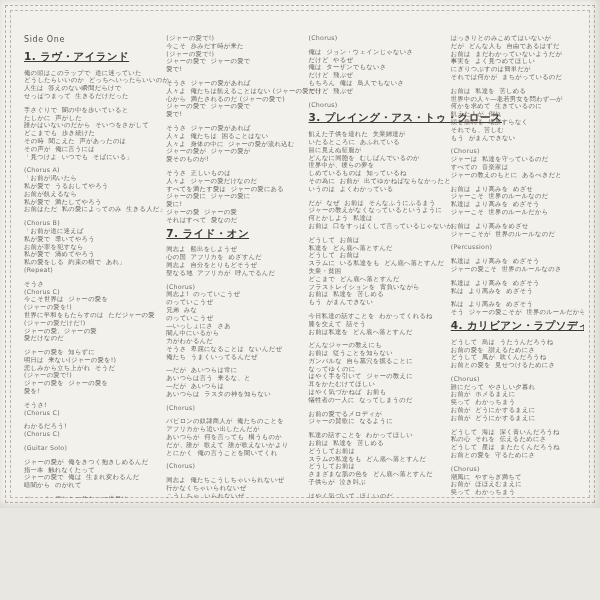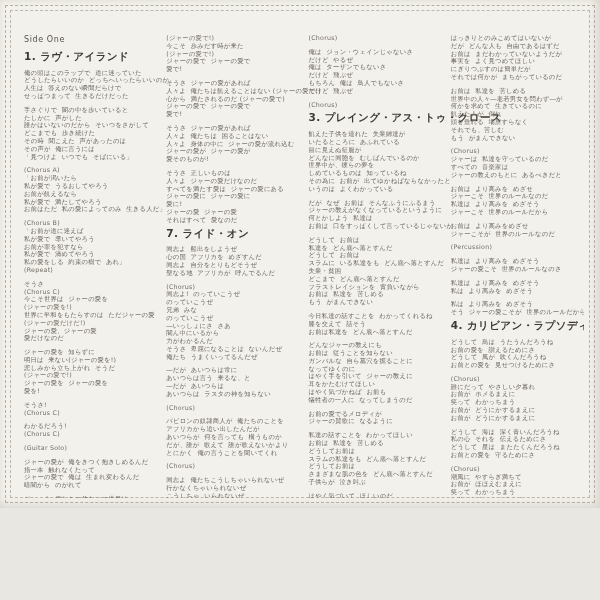--- a/index.html
+++ b/index.html
@@ -8,21 +8,21 @@
         box-shadow:inset -4px -3px 8px rgba(70,64,58,.14), inset 2px 2px 4px rgba(70,64,58,.04);}
   .frame{position:absolute;pointer-events:none;}
   .frame.outer{inset:5px;border:1px dashed #b4ada2;}
   .frame.inner{inset:10px;border:1px dashed #bdb6aa;}
   .content{position:absolute;left:24px;right:16px;top:34px;bottom:10px;display:flex;gap:9px;overflow:hidden;}
   .column{flex:1 1 0;min-width:0;overflow:visible;color:#6a645e;font-size:6.3px;line-height:7.8px;letter-spacing:.25px;}
   .verse{margin-bottom:6px;}
   .line{white-space:pre;}
   .line[data-name="section-tag"]{color:#736d66;}
   .side-label{font-size:8px;color:#575149;letter-spacing:.6px;margin:2px 0 9px;}
-  .song-title{font-size:10.5px;font-weight:bold;color:#3e3933;margin:3px 0 8px;white-space:nowrap;letter-spacing:.4px;}
+  .song-title{font-size:10.5px;font-weight:bold;color:#3e3933;margin:3px 0 8px;white-space:nowrap;letter-spacing:.4px;text-decoration:underline;}
 </style>
 </head>
 <body>
 
 <div class="page" data-name="lyric-sheet-page">
   <div class="frame outer" data-name="dashed-border-outer"></div>
   <div class="frame inner" data-name="dashed-border-inner"></div>
   <div class="content" id="columns" data-name="lyrics-content">
       <div class="column" data-name="lyrics-column-1">
         <div class="side-label" data-name="side-label">Side One</div>

